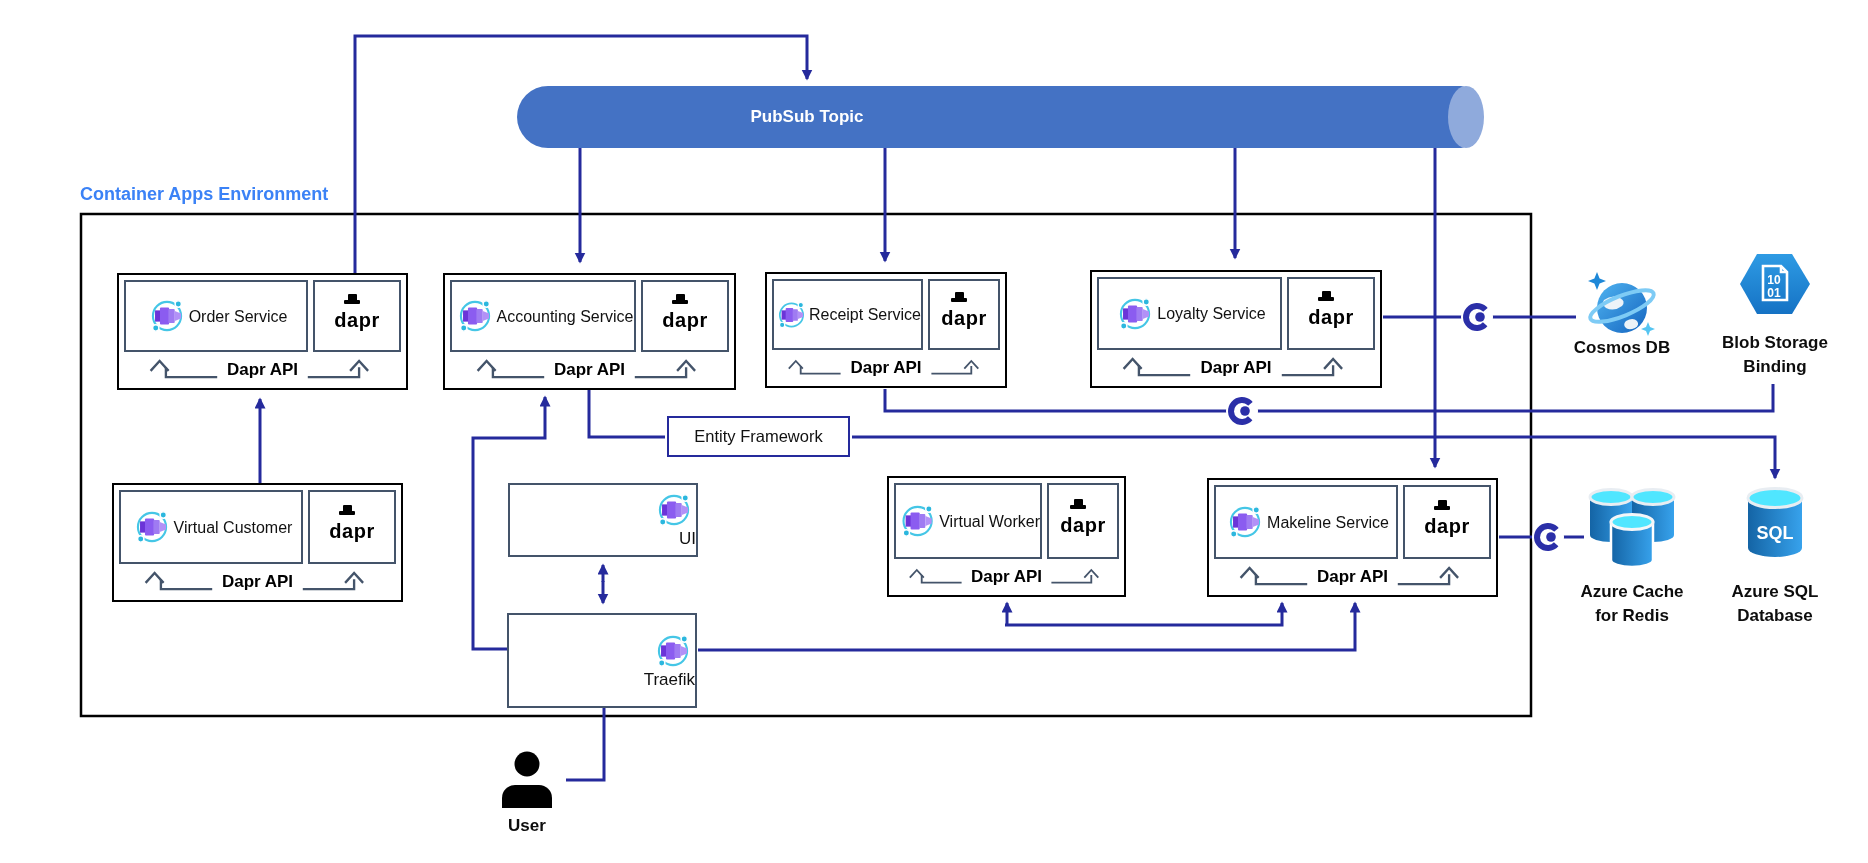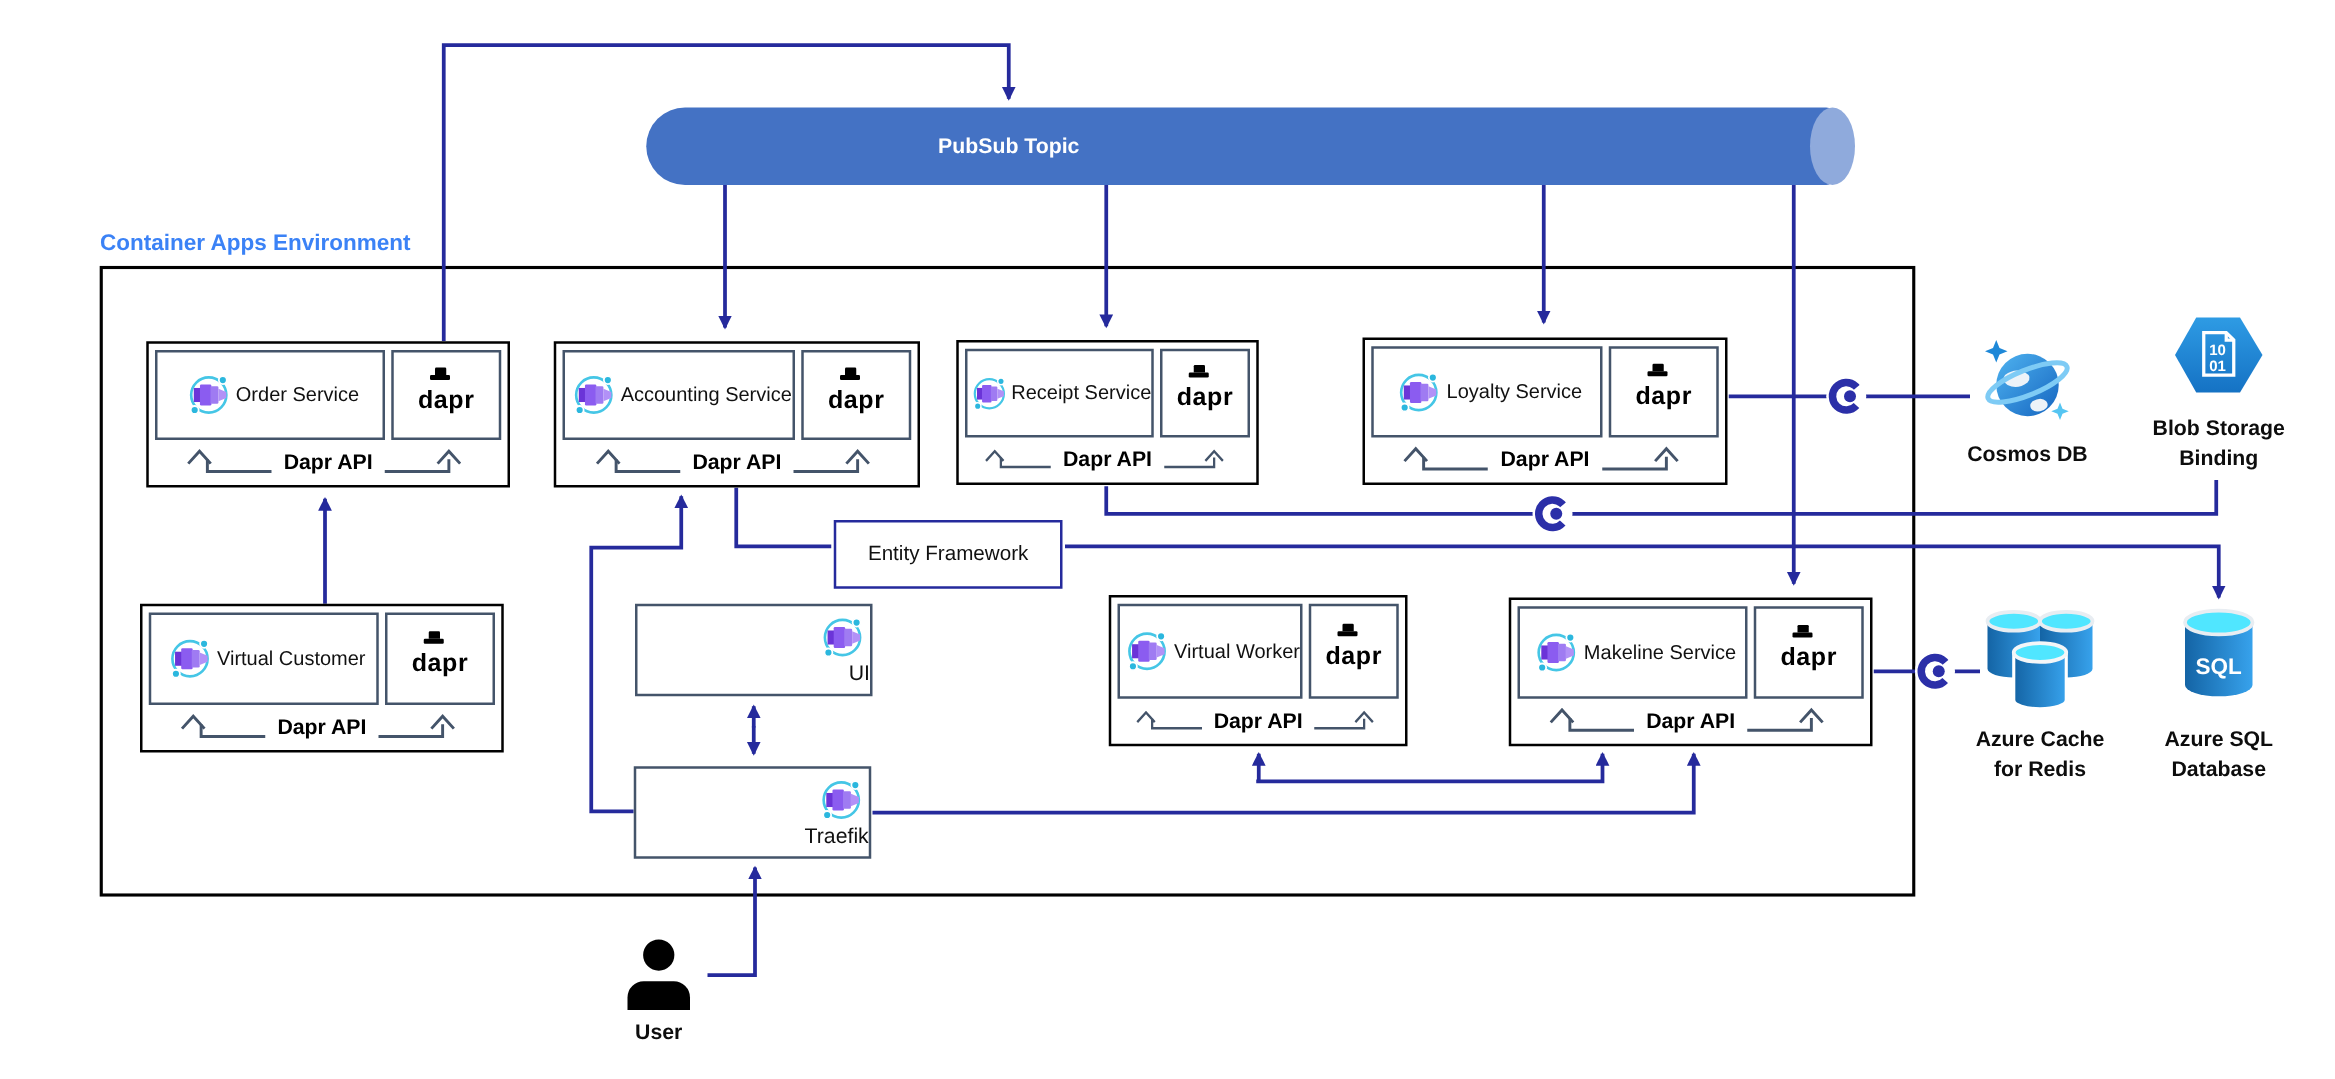--- a/index.html
+++ b/index.html
@@ -39,21 +39,21 @@
        background:#000;border-radius:1px;}
   .dapr-hat::before{content:"";position:absolute;left:3.5px;top:-6px;width:9px;height:6px;
        background:#000;border-radius:1px 1px 0 0;}
 
   
   .app-box{position:absolute;border:2.3px solid #44546A;background:#fff;box-sizing:border-box;
        display:flex;flex-direction:column;align-items:flex-end;justify-content:center;z-index:2;}
   .app-label{font-size:17px;color:#111;}
 
   
-  .ef-box{position:absolute;left:667px;top:416px;width:183px;height:55px;background:#fff;
+  .ef-box{position:absolute;left:667px;top:416px;width:183px;height:41px;background:#fff;
        border:2.5px solid #252A9C;box-sizing:border-box;display:flex;align-items:center;
        justify-content:center;font-size:16.5px;color:#111;z-index:2;}
 
   
   .ext-label{position:absolute;text-align:center;font-weight:600;font-size:17px;
        line-height:24px;color:#0d0d0d;z-index:2;}
   .aca{width:44px;height:38px;}
 </style>
 </head>
 <body>
@@ -358,28 +358,28 @@
     </div>
   </div>
 
   <div class="app-box" style="left:508px;top:483px;width:190px;height:74px">
     <svg class="aca">
         <use href="#aca-icon"></use>
       </svg>
     <div class="app-label">UI</div>
   </div>
 
-  <div class="app-box" style="left:507px;top:613px;width:190px;height:74px">
+  <div class="app-box" style="left:507px;top:613px;width:190px;height:95px">
     <svg class="aca">
         <use href="#aca-icon"></use>
       </svg>
     <div class="app-label">Traefik</div>
   </div>
 
-  <div class="ext-label" style="left:1552px;top:352px;width:140px">
+  <div class="ext-label" style="left:1552px;top:336px;width:140px">
     <div>Cosmos DB</div>
   </div>
   <div class="ext-label" style="left:1705px;top:331px;width:140px">
     <div>Blob Storage</div>
     <div>Binding</div>
   </div>
   <div class="ext-label" style="left:1562px;top:580px;width:140px">
     <div>Azure Cache</div>
     <div>for Redis</div>
   </div>

